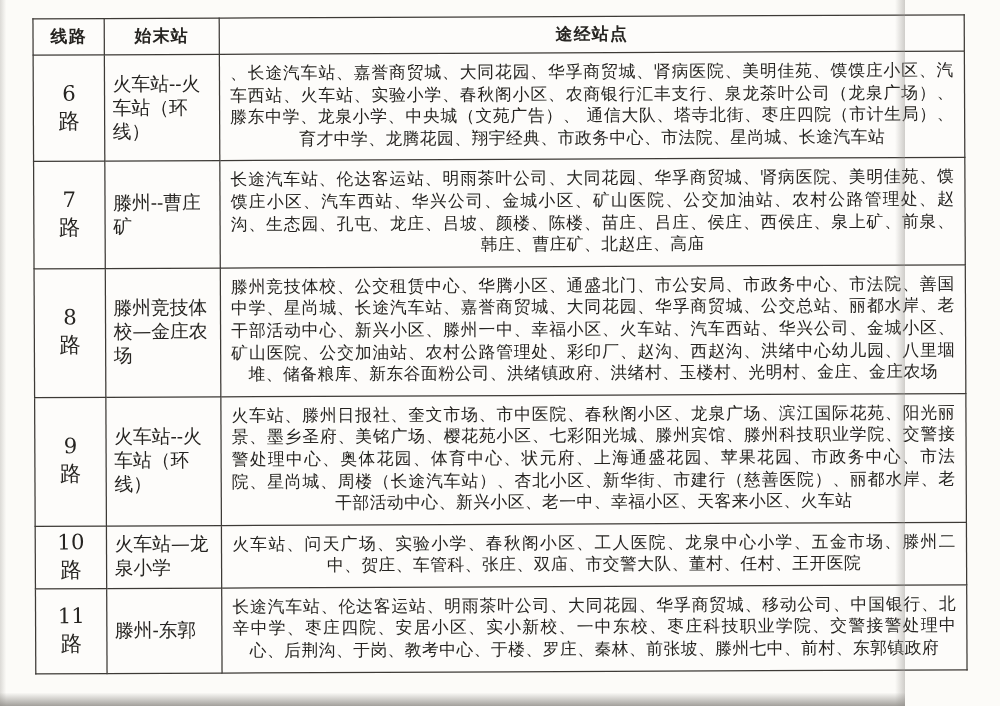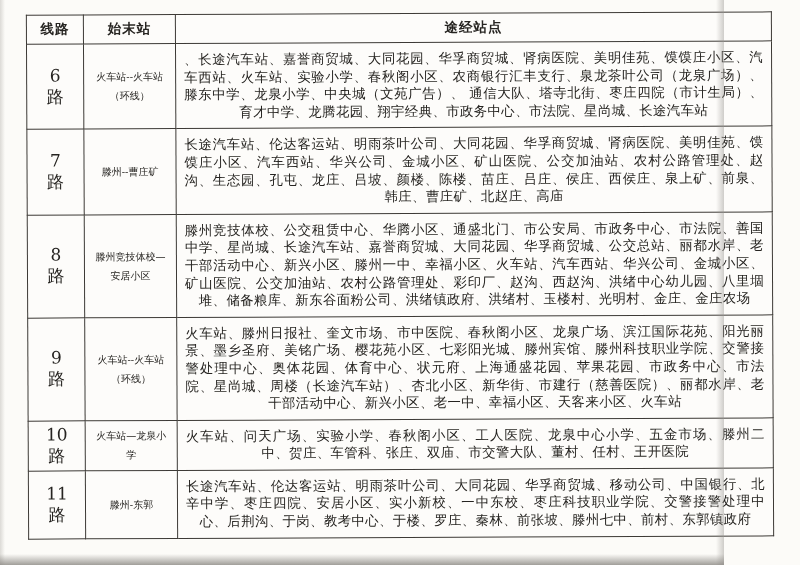--- a/index.html
+++ b/index.html
@@ -27,21 +27,21 @@
     font-size:13.5px; font-weight:bold;
     padding:5px 4px; text-align:center;
     letter-spacing:1px;
   }
   col.c-route { width:57px; }
   col.c-term  { width:92px; }
   td.route {
     text-align:center; font-size:17px; padding:3px 16px;
   }
   td.term {
-    text-align:center; font-size:10px; padding:4px 6px;
+    font-size:15px; padding:4px 6px;
     line-height:19px;
   }
   td.stops {
     font-size:13.4px;
     line-height:17.6px;
     text-align:justify;
     text-align-last:center;
     padding:7px 8px;
     letter-spacing:0.4px;
   }
@@ -84,21 +84,21 @@
         <td class="term">火车站--火车站（环线）</td>
         <td class="stops">、长途汽车站、嘉誉商贸城、大同花园、华孚商贸城、肾病医院、美明佳苑、馍馍庄小区、汽车西站、火车站、实验小学、春秋阁小区、农商银行汇丰支行、泉龙茶叶公司（龙泉广场）、滕东中学、龙泉小学、中央城（文苑广告）、 通信大队、塔寺北街、枣庄四院（市计生局）、 育才中学、龙腾花园、翔宇经典、市政务中心、市法院、星尚城、长途汽车站</td>
       </tr>
       <tr>
         <td class="route">7路</td>
         <td class="term">滕州--曹庄矿</td>
         <td class="stops">长途汽车站、伦达客运站、明雨茶叶公司、大同花园、华孚商贸城、肾病医院、美明佳苑、馍馍庄小区、汽车西站、华兴公司、金城小区、矿山医院、公交加油站、农村公路管理处、赵沟、生态园、孔屯、龙庄、吕坡、颜楼、陈楼、苗庄、吕庄、侯庄、西侯庄、泉上矿、前泉、韩庄、曹庄矿、北赵庄、高庙</td>
       </tr>
       <tr>
         <td class="route">8路</td>
-        <td class="term">滕州竞技体校—安居小区</td>
+        <td class="term">滕州竞技体校—金庄农场</td>
         <td class="stops">滕州竞技体校、公交租赁中心、华腾小区、通盛北门、市公安局、市政务中心、市法院、善国中学、星尚城、长途汽车站、嘉誉商贸城、大同花园、华孚商贸城、公交总站、丽都水岸、老干部活动中心、新兴小区、滕州一中、幸福小区、火车站、汽车西站、华兴公司、金城小区、矿山医院、公交加油站、农村公路管理处、彩印厂、赵沟、西赵沟、洪绪中心幼儿园、八里堌堆、储备粮库、新东谷面粉公司、洪绪镇政府、洪绪村、玉楼村、光明村、金庄、金庄农场</td>
       </tr>
       <tr>
         <td class="route">9路</td>
         <td class="term">火车站--火车站（环线）</td>
         <td class="stops">火车站、滕州日报社、奎文市场、市中医院、春秋阁小区、龙泉广场、滨江国际花苑、阳光丽景、墨乡圣府、美铭广场、樱花苑小区、七彩阳光城、滕州宾馆、滕州科技职业学院、交警接警处理中心、奥体花园、体育中心、状元府、上海通盛花园、苹果花园、市政务中心、市法院、星尚城、周楼（长途汽车站）、杏北小区、新华街、市建行（慈善医院）、丽都水岸、老干部活动中心、新兴小区、老一中、幸福小区、天客来小区、火车站</td>
       </tr>
       <tr>
         <td class="route">10路</td>
         <td class="term">火车站—龙泉小学</td>

